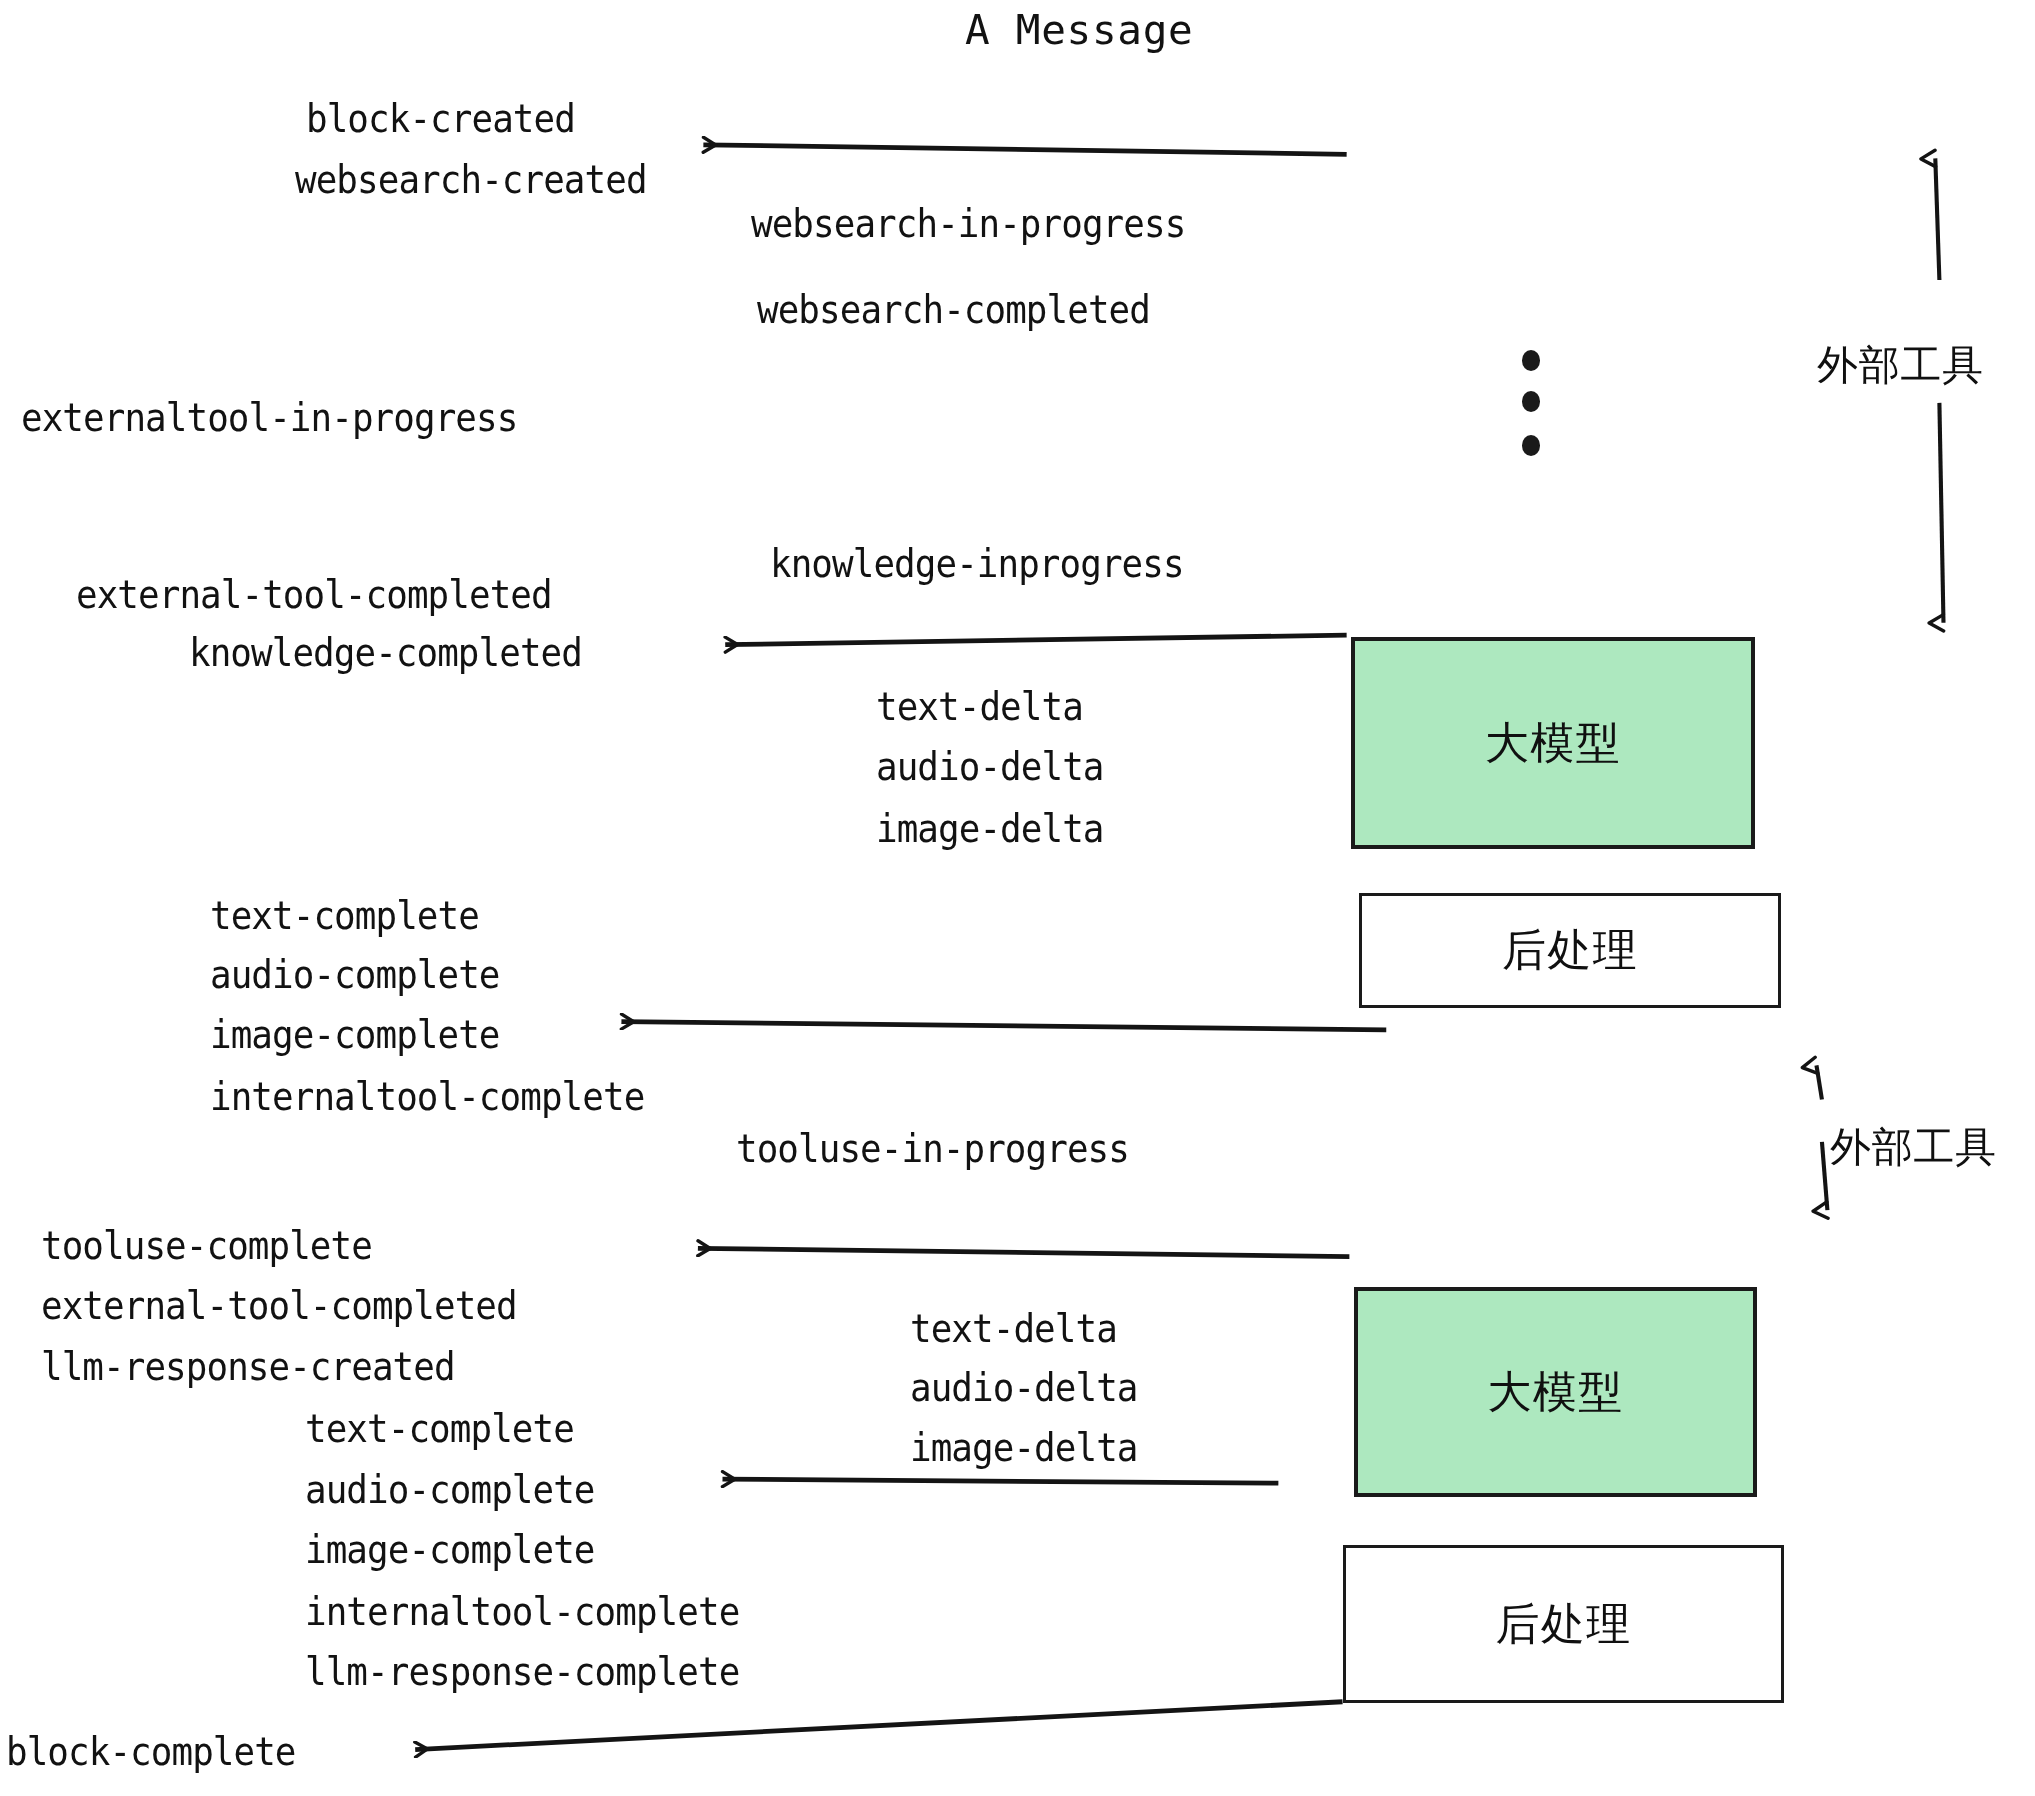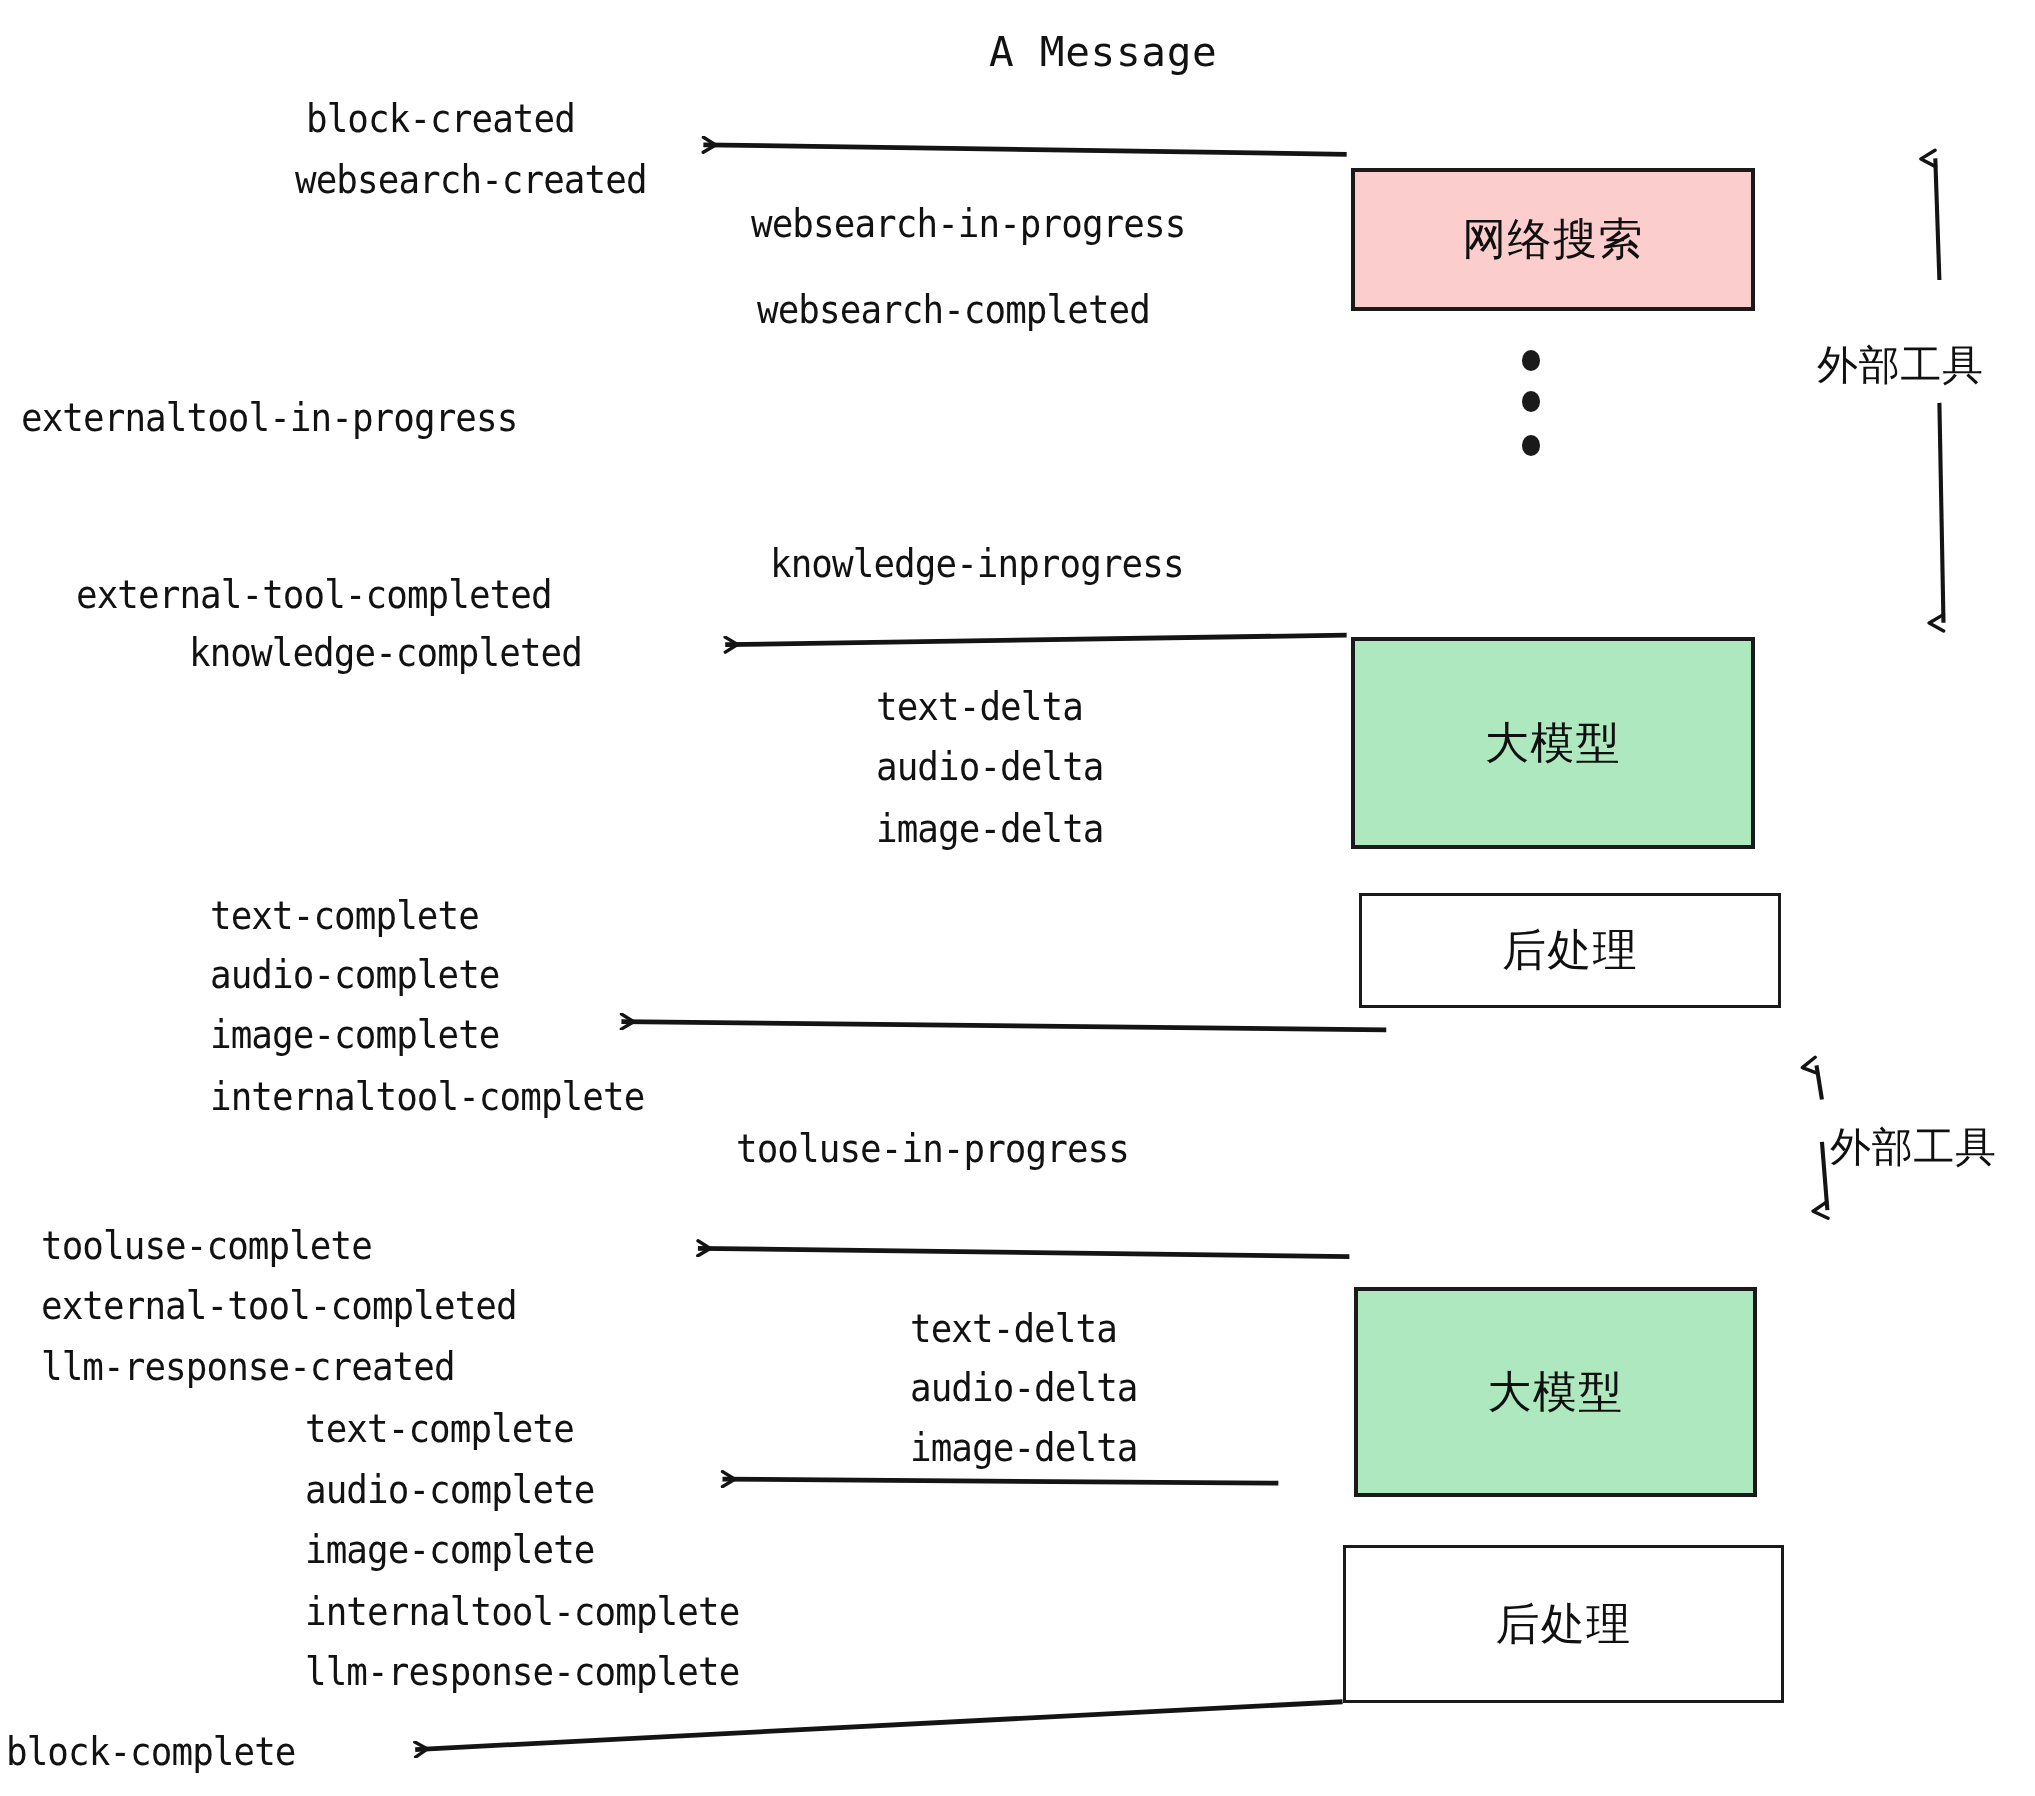--- a/index.html
+++ b/index.html
@@ -105,25 +105,22 @@
 
     <path d="M1966,2492 L608,2562" fill="none" stroke="#141414" stroke-width="7" marker-end="url(#ah)"></path>
 
     <path d="M2840,410 L2834,232" fill="none" stroke="#141414" stroke-width="6" marker-end="url(#ahu)"></path>
     <path d="M2840,590 L2846,912" fill="none" stroke="#141414" stroke-width="6" marker-end="url(#ahd)"></path>
 
     <path d="M2668,1610 L2660,1560" fill="none" stroke="#141414" stroke-width="6" marker-end="url(#ahu)"></path>
     <path d="M2668,1672 L2676,1772" fill="none" stroke="#141414" stroke-width="6" marker-end="url(#ahd)"></path>
   </svg>
 
-  <div class="title" style="left:989px; top:5.5px;margin-top:22px;">A Message</div>
+  <div class="title" style="left:965px; top:5.5px;">A Message</div>
 
-  <div class="node" style="left:1351px; top:168px; width:404px; height:143px; background:#fbcdcd;">
-    <span>网络搜索</span>
-  </div>
 
 
   <div class="node" style="left:1351px; top:637px; width:404px; height:212px; background:#ade8bf;">
     <span>大模型</span>
   </div>
 
   <div class="node" style="left:1359px; top:893px; width:422px; height:115px; background:#ffffff; border-width:3.4px;">
     <span>后处理</span>
   </div>
 

